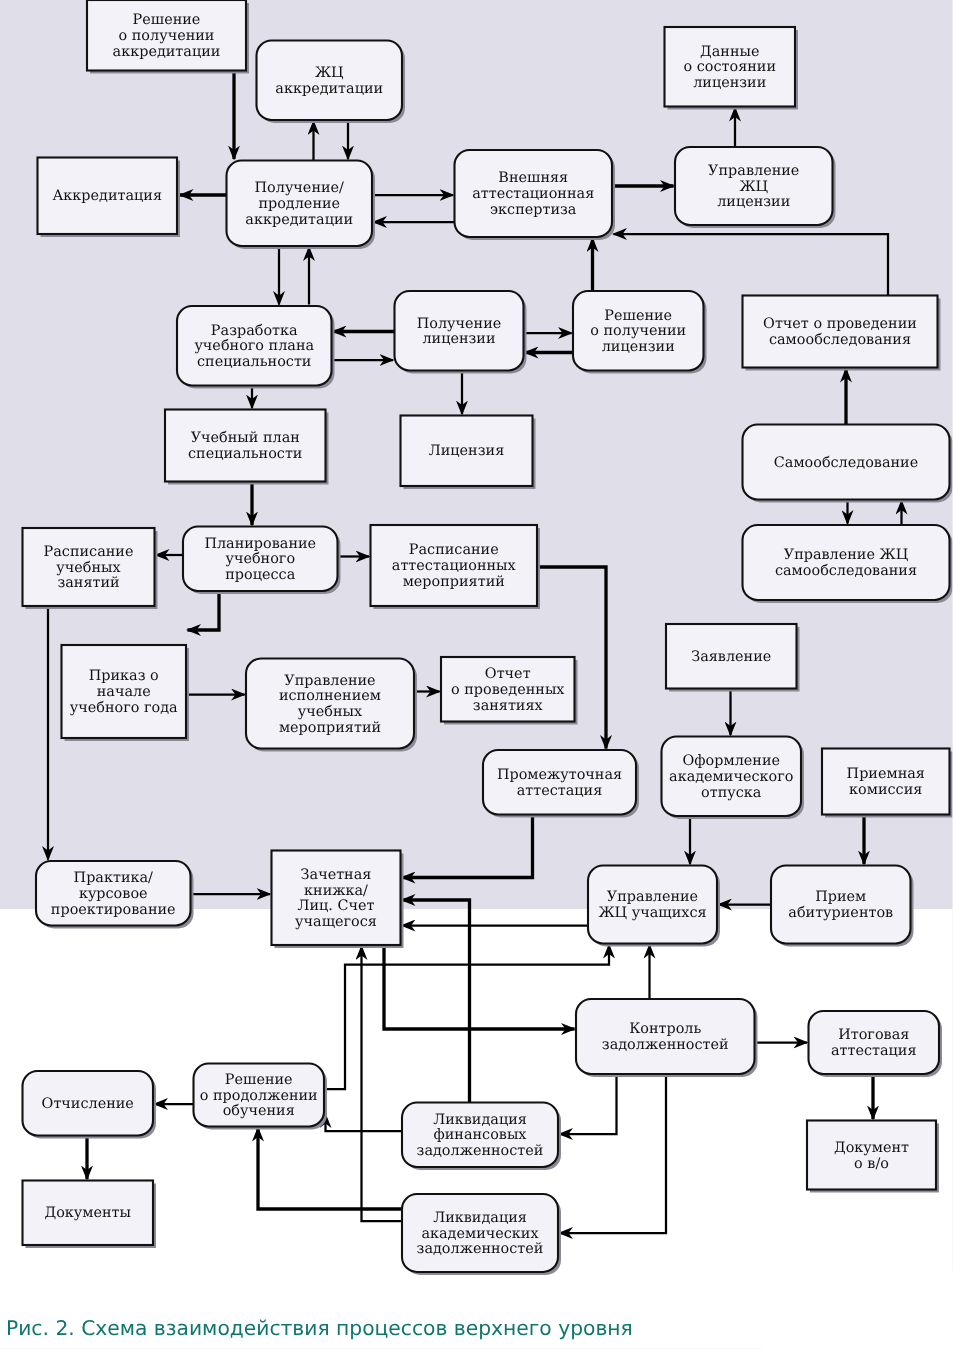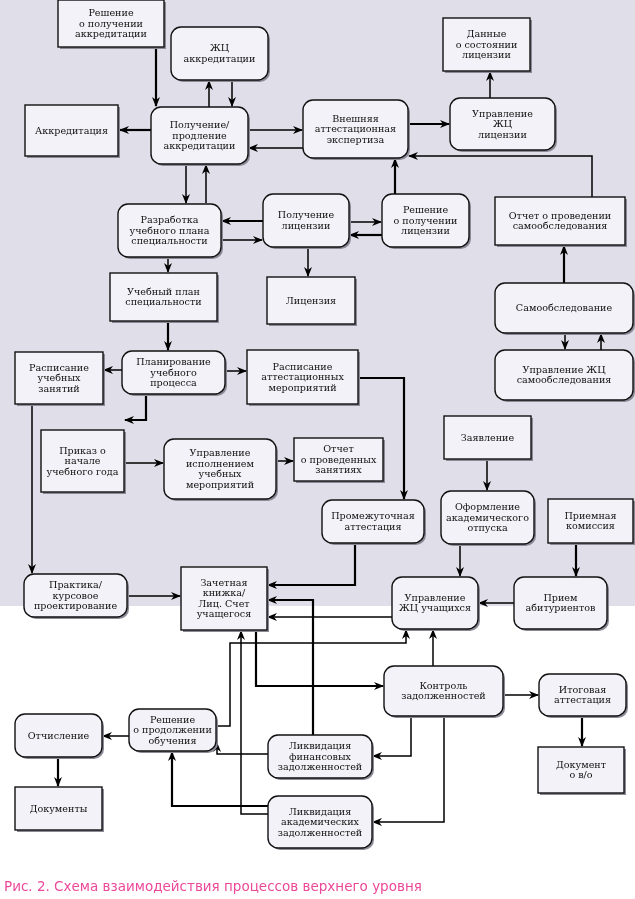--- a/index.html
+++ b/index.html
@@ -3,21 +3,21 @@
 <meta charset="utf-8">
 <style>
   html, body { margin: 0; padding: 0; background: #ffffff; }
   body { width: 635px; height: 899px; position: relative; overflow: hidden; font-family: "DejaVu Serif", serif; }
   #canvas { position: absolute; left: 0; top: 0; width: 635px; height: 606px; background: #e0dfe9; }
   svg { position: absolute; left: 0; top: 0; }
   .node-rect { fill: #f3f2f8; stroke: #111; stroke-width: 1.4; }
   .node-shadow { fill: #8c8a97; }
   .node-text { font-family: "DejaVu Serif", serif; font-size: 9.6px; fill: #111; text-anchor: middle; }
   .edge { fill: none; stroke: #000; }
-  .caption { position: absolute; left: 4px; top: 878px; font-family: "DejaVu Sans", sans-serif; font-size: 13.5px; color: #ec4899; white-space: nowrap; }
+  .caption { position: absolute; left: 4px; top: 878px; font-family: "DejaVu Sans", sans-serif; font-size: 13.5px; color: #0f766e; white-space: nowrap; }
 </style>
 </head>
 <body>
 
 <div id="canvas">
   <svg id="diagram" width="635" height="866" viewBox="0 0 635 866">
     <defs>
       <marker id="arr" markerWidth="10" markerHeight="8" refX="9" refY="4" orient="auto" markerUnits="userSpaceOnUse">
         <path d="M0,0 L10,4 L0,8 L3,4 Z" fill="#000"></path>
       </marker>

